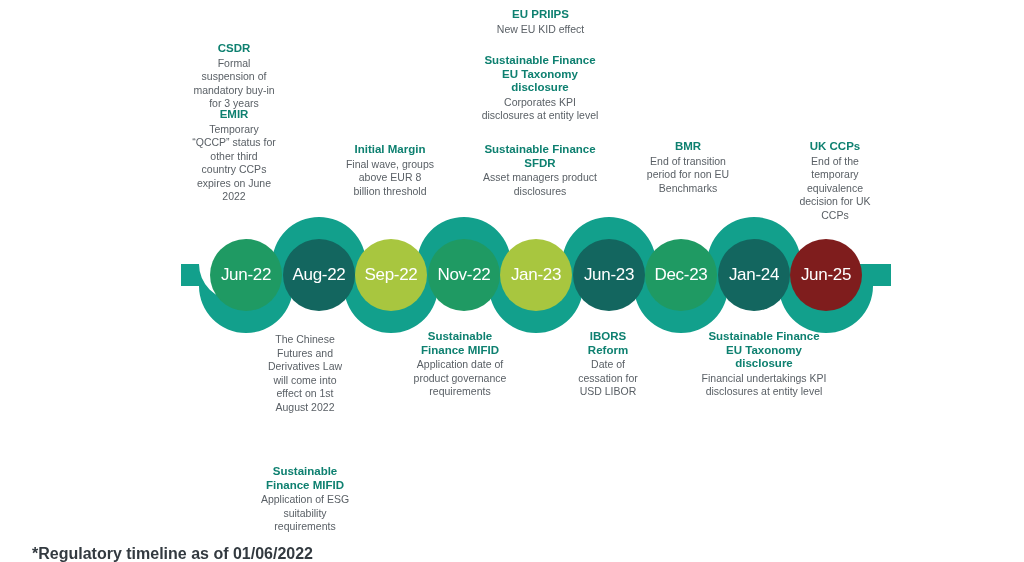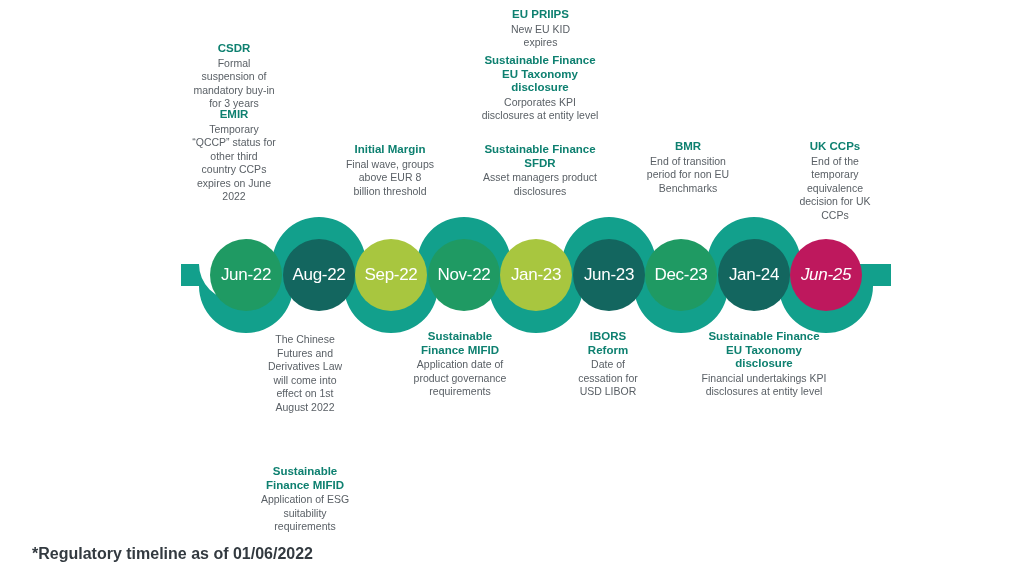--- a/index.html
+++ b/index.html
@@ -98,41 +98,41 @@
       </div>
       <div class="milestone" style="left: 573px; top: 239px; background: rgb(19, 102, 95);">
         <span>Jun-23</span>
       </div>
       <div class="milestone" style="left: 645px; top: 239px; background: rgb(31, 154, 99); text-align: right;">
         <span>Dec-23</span>
       </div>
       <div class="milestone" style="left: 718px; top: 239px; background: rgb(19, 102, 95);">
         <span>Jan-24</span>
       </div>
-      <div class="milestone" style="left: 790px; top: 239px; background: #be185d; font-style: italic;">
+      <div class="milestone" style="left: 790px; top: 239px; background: #7f1d1d;">
         <span>Jun-25</span>
       </div>
     </div>
 
   <div id="notes-above">
       <div class="note" style="left: 192px; top: 42px; width: 84px;">
         <span class="note-title" style="color: rgb(14, 128, 112);">CSDR</span>
         <span class="note-body" style="color: rgb(90, 96, 102);">Formal suspension of mandatory buy-in for 3 years</span>
       </div>
       <div class="note" style="left: 192px; top: 108px; width: 84px;">
         <span class="note-title" style="color: rgb(14, 128, 112);">EMIR</span>
         <span class="note-body" style="color: rgb(90, 96, 102);">Temporary “QCCP” status for other third country CCPs expires on June 2022</span>
       </div>
       <div class="note" style="left: 345px; top: 143px; width: 90px;">
         <span class="note-title" style="color: rgb(14, 128, 112);">Initial Margin</span>
         <span class="note-body" style="color: rgb(90, 96, 102);">Final wave, groups above EUR 8 billion threshold</span>
       </div>
       <div class="note" style="left: 493px; top: 8px; width: 95px;">
         <span class="note-title" style="color: rgb(14, 128, 112);">EU PRIIPS</span>
-        <span class="note-body" style="color: rgb(90, 96, 102);">New EU KID expires</span>
+        <span class="note-body" style="color: rgb(90, 96, 102);">New EU KID effect</span>
       </div>
       <div class="note" style="left: 478px; top: 54px; width: 124px;">
         <span class="note-title" style="color: rgb(14, 128, 112);">Sustainable Finance EU Taxonomy disclosure</span>
         <span class="note-body" style="color: rgb(90, 96, 102);">Corporates KPI disclosures at entity level</span>
       </div>
       <div class="note" style="left: 472px; top: 143px; width: 136px;">
         <span class="note-title" style="color: rgb(14, 128, 112);">Sustainable Finance SFDR</span>
         <span class="note-body" style="color: rgb(90, 96, 102);">Asset managers product disclosures</span>
       </div>
       <div class="note" style="left: 645px; top: 140px; width: 86px;">

